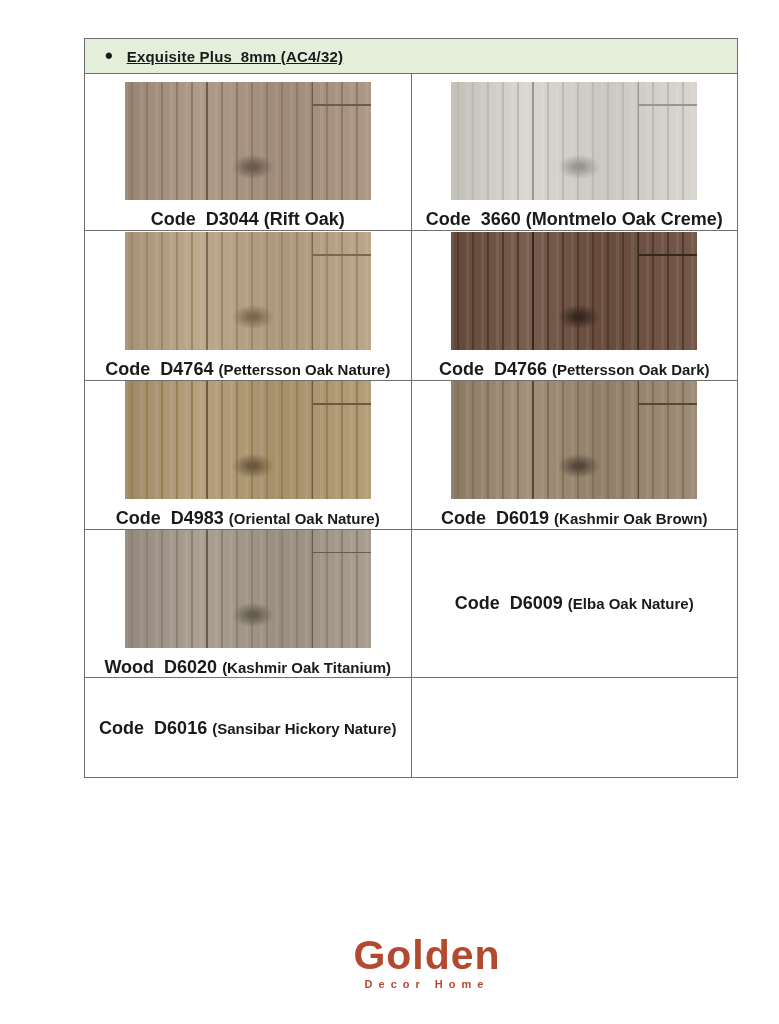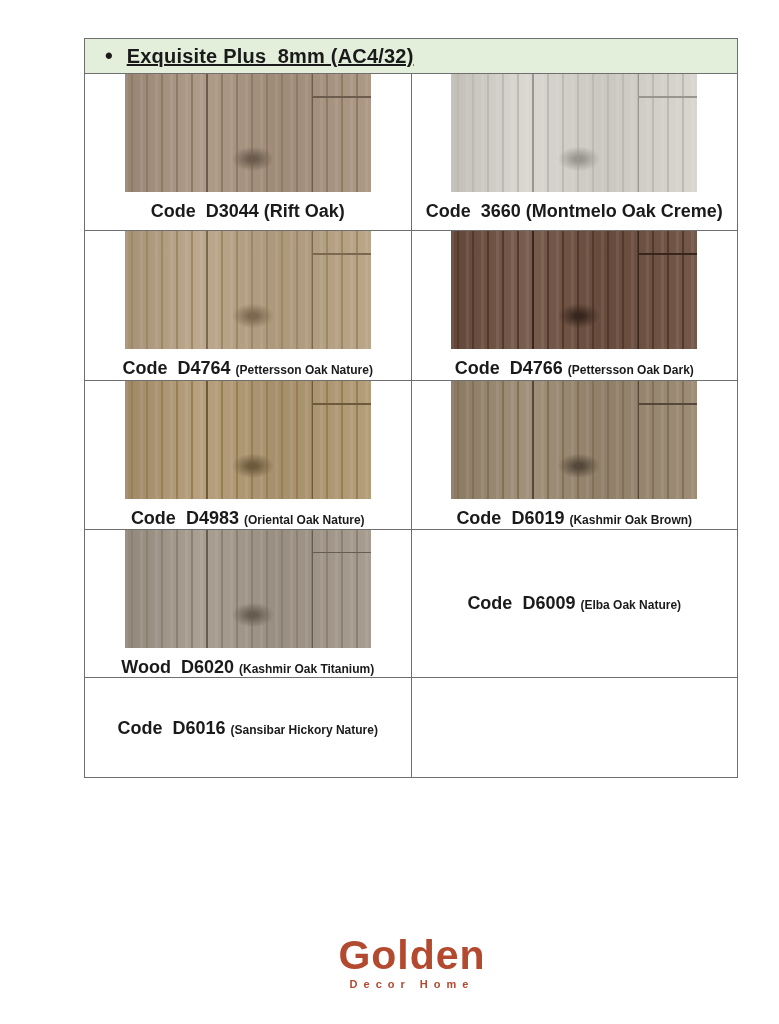--- a/index.html
+++ b/index.html
@@ -16,33 +16,33 @@
     background:#ffffff;
   }
   td.col-l { width:325px; }
   td.col-r { width:329px; }
   tr.hdr td {
     height:34px; vertical-align:middle; padding-left:20px;
   }
   .hdr-cell { display:flex; align-items:center; }
   .hdr-bullet { font-size:22px; font-weight:bold; margin-right:14px; line-height:1; }
   .hdr-title {
-    font-size:20px; font-weight:bold; text-decoration:underline;
+    font-size:15px; font-weight:bold; text-decoration:underline;
     white-space:pre; letter-spacing:0.2px;
   }
   tr.r1 td { height:156px; }
   tr.r2 td { height:149px; }
   tr.r3 td { height:149px; }
   tr.r4 td { height:145px; }
   tr.r5 td { height:146px; }
   tr.r6 td { height:99px; }
 
   .cell {
     height:100%; display:flex; flex-direction:column;
-    align-items:center; 
+    align-items:center; justify-content:flex-end;
     box-sizing:border-box;
   }
   .cell.center { justify-content:center; padding-bottom:0; }
 
   .swatch {
     position:relative; width:246px; height:118px; margin-bottom:9px;
     background-color:var(--base);
     background-image:
       linear-gradient(90deg,
         transparent 0, transparent 33%,
@@ -58,24 +58,24 @@
         rgba(0,0,0,0) 8px 15px),
       linear-gradient(90deg, rgba(0,0,0,0.10), rgba(255,255,255,0.08) 30%, rgba(0,0,0,0.06) 62%, rgba(255,255,255,0.05));
   }
   .swatch::after {
     content:""; position:absolute; right:0; top:22px; width:24%; height:1.5px;
     background:var(--line);
   }
   .caption { text-align:center; line-height:1.15; white-space:pre; }
   .cap-code { font-weight:bold; font-size:18px; white-space:pre; }
   .cap-name { font-weight:bold; font-size:18px; margin-left:5px; white-space:pre; }
-  .cap-name.sm { font-size:12px; }
+  .cap-name.sm { font-size:15px; }
 
   .logo {
-    position:absolute; left:85px; top:938px; width:654px; text-align:center;
+    position:absolute; left:100px; top:938px; width:654px; text-align:center;
     line-height:0.84; user-select:none;
   }
   .logo-word {
     font-weight:bold; font-size:41px; letter-spacing:1px; display:block;
     font-family:"Liberation Sans", sans-serif;
   }
   .logo-mark {
     display:inline-block; width:7px; height:7px; margin-left:3px;
     vertical-align:top; position:relative; top:2px;
   }

